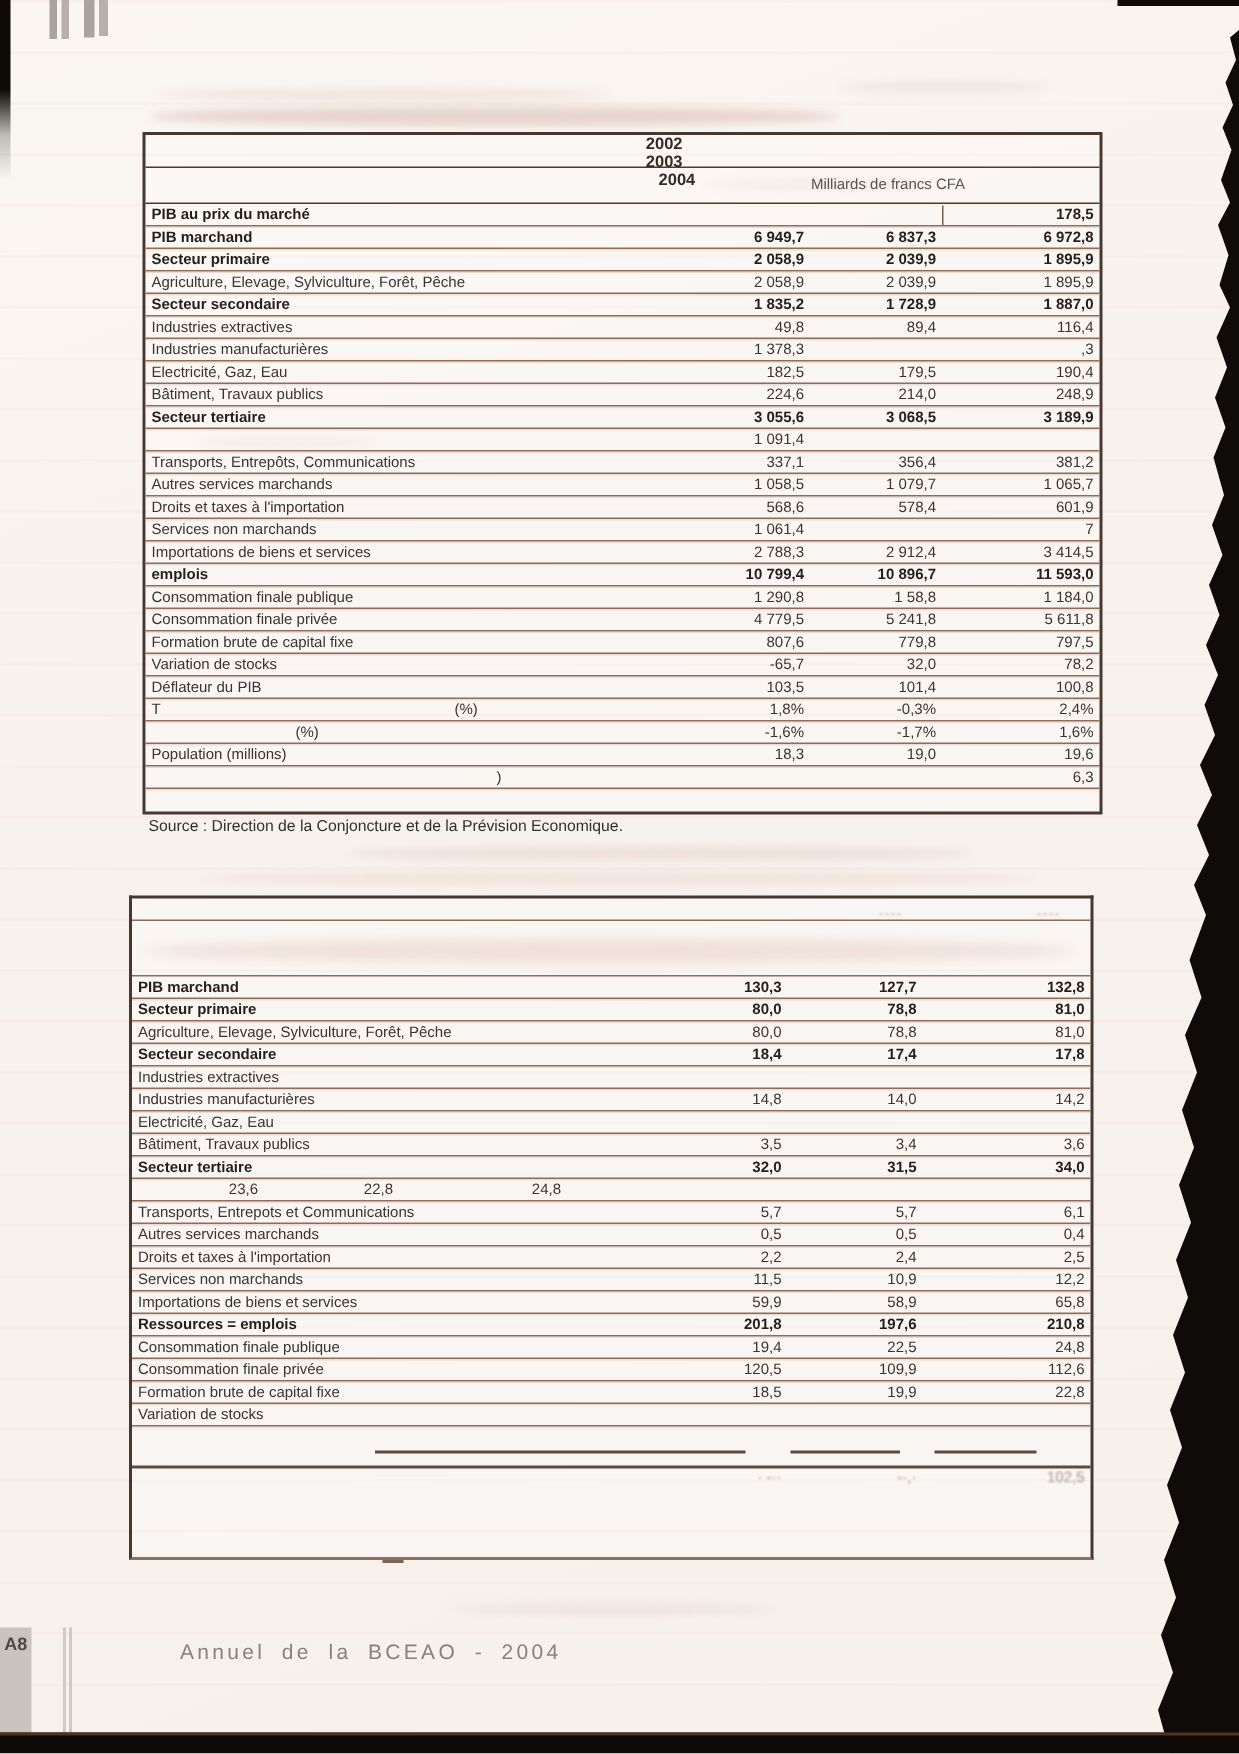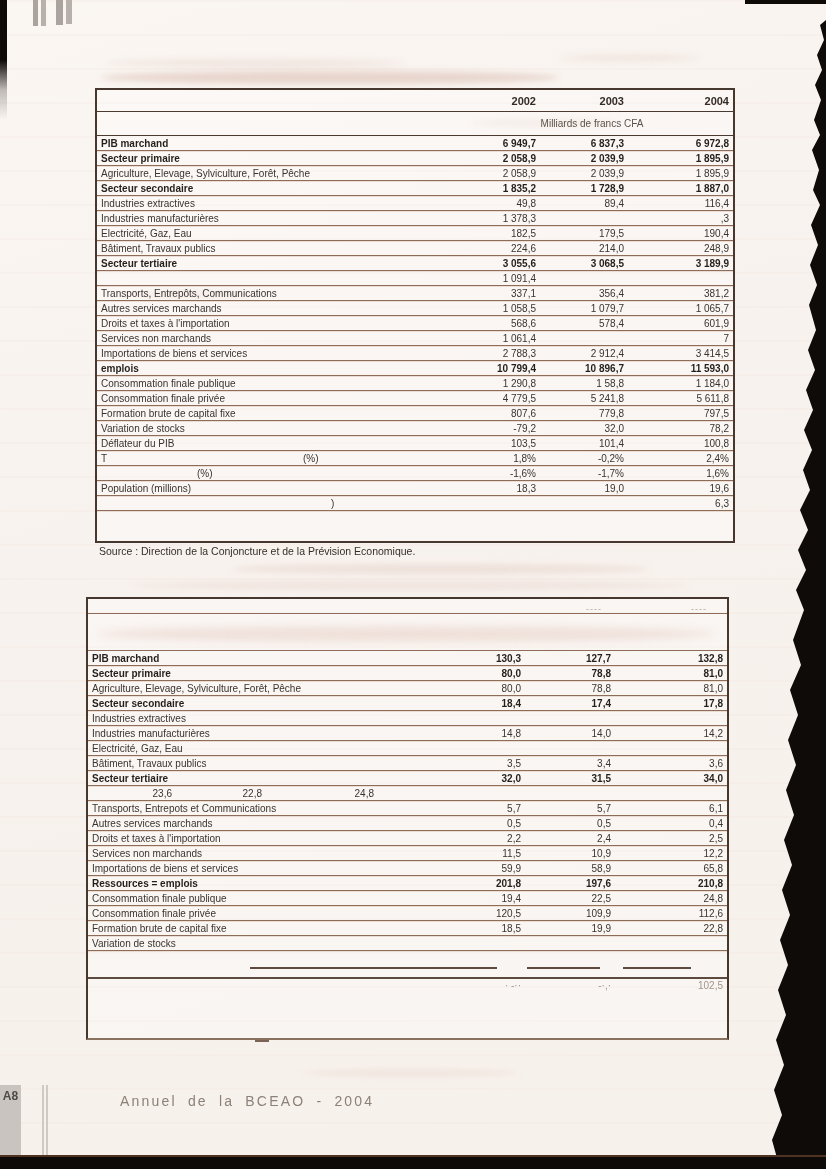--- a/index.html
+++ b/index.html
@@ -34,21 +34,21 @@
     font-size:10px;line-height:13px;}
   .trow.bold{font-weight:bold;color:#241f1a;}
   .lab{flex:1;position:relative;padding-left:4px;white-space:nowrap;overflow:hidden;}
   .lab2{position:absolute;top:0;}
   .c{flex:none;width:88px;text-align:right;padding-right:4px;box-sizing:border-box;white-space:nowrap;}
   .t1 .c.c3{width:105px;}
   .t2 .c.c2{width:90px;}
   .t2 .c.c3{width:112px;}
   .c.vbox{border-left:1px solid #77604f;}
   .t1-head{display:flex;align-items:center;height:22px;box-sizing:border-box;
-    border-bottom:1.5px solid #4a3a30;font-weight:bold;font-size:11px;color:#332b24;}
+    border-bottom:1.5px solid #4a3a30;font-weight:bold;font-size:11px;color:#332b24;flex-direction:column;}
   .t1-unit{position:relative;height:24px;box-sizing:border-box;border-bottom:1.5px solid #4a3a30;
     font-size:10px;color:#5c5248;}
   .t1-unit span{position:absolute;left:380px;top:6px;width:230px;text-align:center;}
   .t2-head{position:relative;height:15px;box-sizing:border-box;border-bottom:1px solid #8d6d58;}
   .t2-head .fade1,.t2-head .fade2{position:absolute;top:5px;color:#b7a69b;font-size:9px;letter-spacing:1px;filter:blur(0.6px);}
   .t2-head .fade1{left:498px;}
   .t2-head .fade2{left:603px;}
   .t2-gap{position:relative;height:37px;box-sizing:border-box;border-bottom:1px solid #8d6d58;}
   .t2-gap .gap-smudge{position:absolute;left:8px;top:12px;width:620px;height:16px;background:#e3c6bc;opacity:.45;filter:blur(4px);border-radius:50%;}
   .t2-foot{position:relative;height:87px;}
@@ -97,20 +97,26 @@
       <div class="lab"></div>
       <div class="c c1">2002</div>
       <div class="c c2">2003</div>
       <div class="c c3">2004</div>
     </div>
     <div class="t1-unit">
       <span>Milliards de francs CFA</span>
     </div>
     <div id="t1-rows">
         <div class="trow bold">
+          <div class="lab">PIB au prix du marché</div>
+          <div class="c c1"></div>
+          <div class="c c2"></div>
+          <div class="c c3 vbox">178,5</div>
+        </div>
+        <div class="trow bold">
           <div class="lab">PIB marchand</div>
           <div class="c c1">6 949,7</div>
           <div class="c c2">6 837,3</div>
           <div class="c c3">6 972,8</div>
         </div>
         <div class="trow bold">
           <div class="lab">Secteur primaire</div>
           <div class="c c1">2 058,9</div>
           <div class="c c2">2 039,9</div>
           <div class="c c3">1 895,9</div>
@@ -212,34 +218,34 @@
           <div class="c c3">5 611,8</div>
         </div>
         <div class="trow">
           <div class="lab">Formation brute de capital fixe</div>
           <div class="c c1">807,6</div>
           <div class="c c2">779,8</div>
           <div class="c c3">797,5</div>
         </div>
         <div class="trow">
           <div class="lab">Variation de stocks</div>
-          <div class="c c1">-79,2</div>
+          <div class="c c1">-65,7</div>
           <div class="c c2">32,0</div>
           <div class="c c3">78,2</div>
         </div>
         <div class="trow">
           <div class="lab">Déflateur du PIB</div>
           <div class="c c1">103,5</div>
           <div class="c c2">101,4</div>
           <div class="c c3">100,8</div>
         </div>
         <div class="trow">
           <div class="lab">T<span class="lab2" style="left: 206px;">(%)</span></div>
           <div class="c c1">1,8%</div>
-          <div class="c c2">-0,2%</div>
+          <div class="c c2">-0,3%</div>
           <div class="c c3">2,4%</div>
         </div>
         <div class="trow">
           <div class="lab" style="padding-left: 100px;">(%)</div>
           <div class="c c1">-1,6%</div>
           <div class="c c2">-1,7%</div>
           <div class="c c3">1,6%</div>
         </div>
         <div class="trow">
           <div class="lab">Population (millions)</div>

